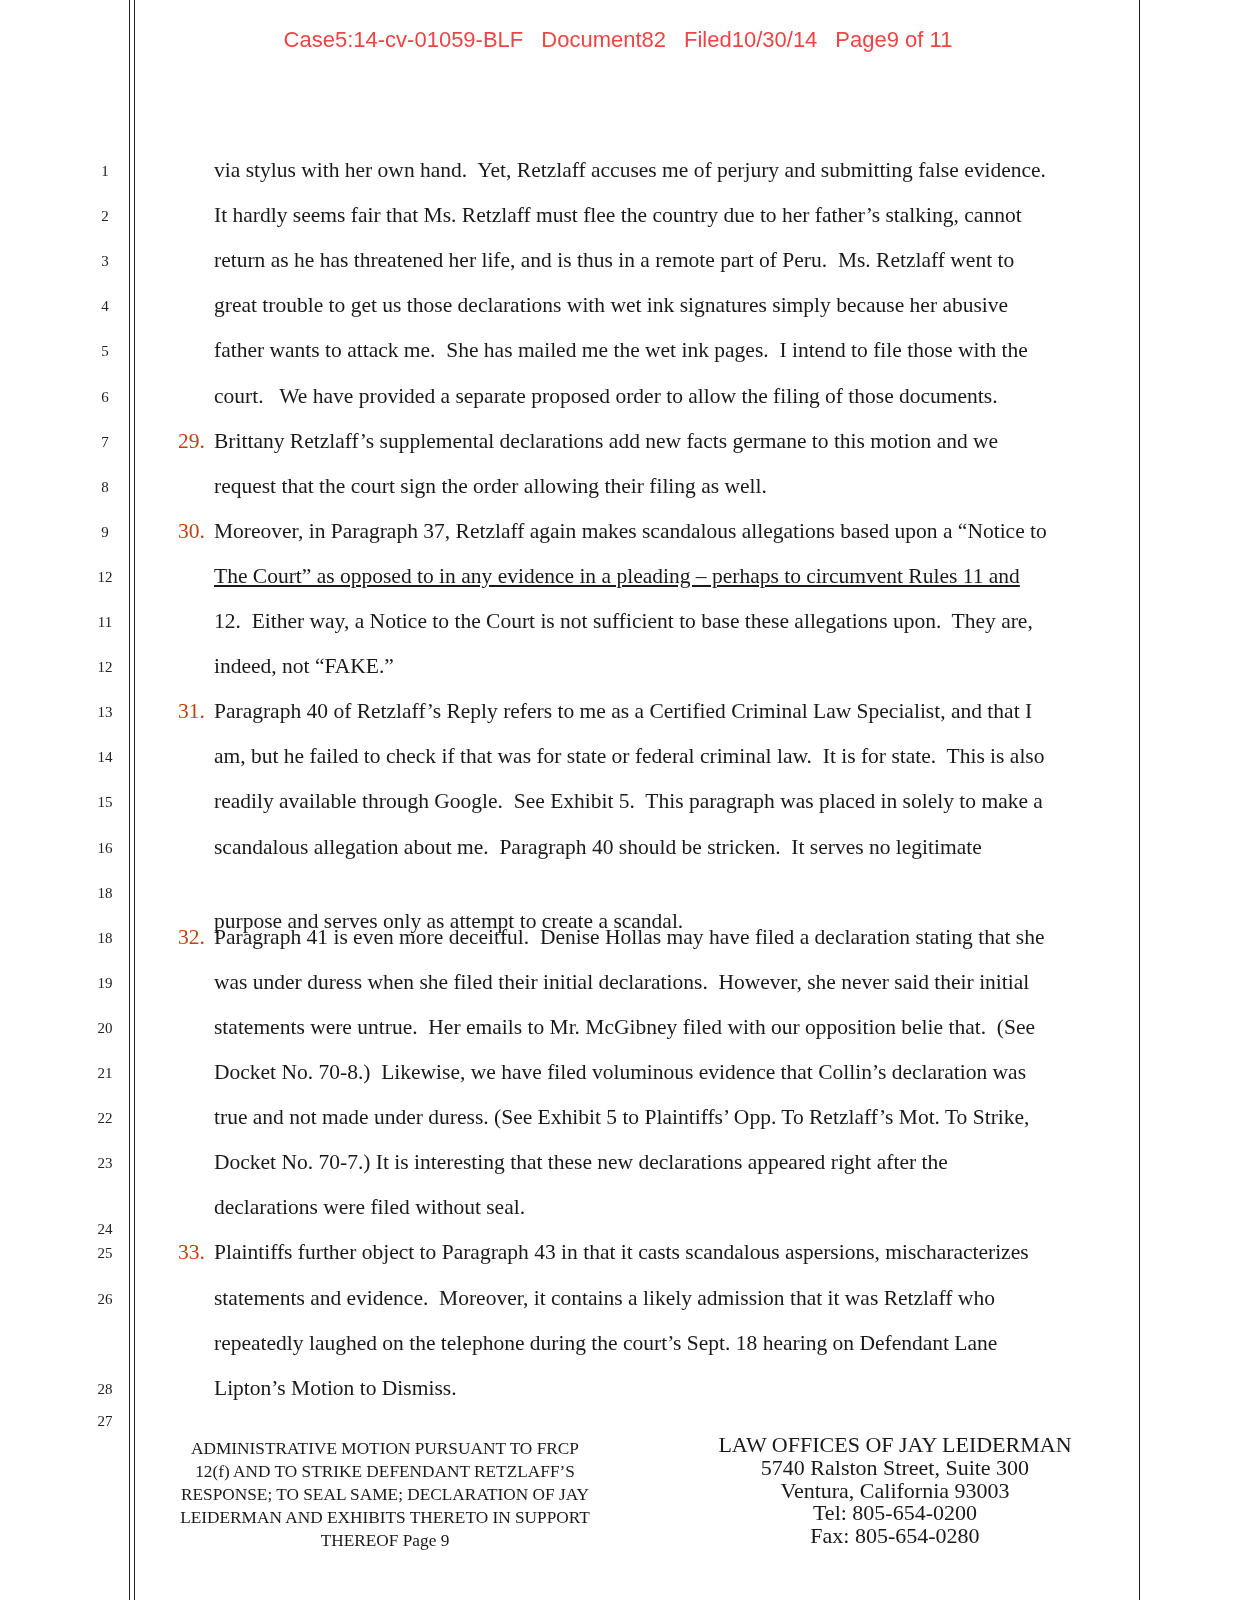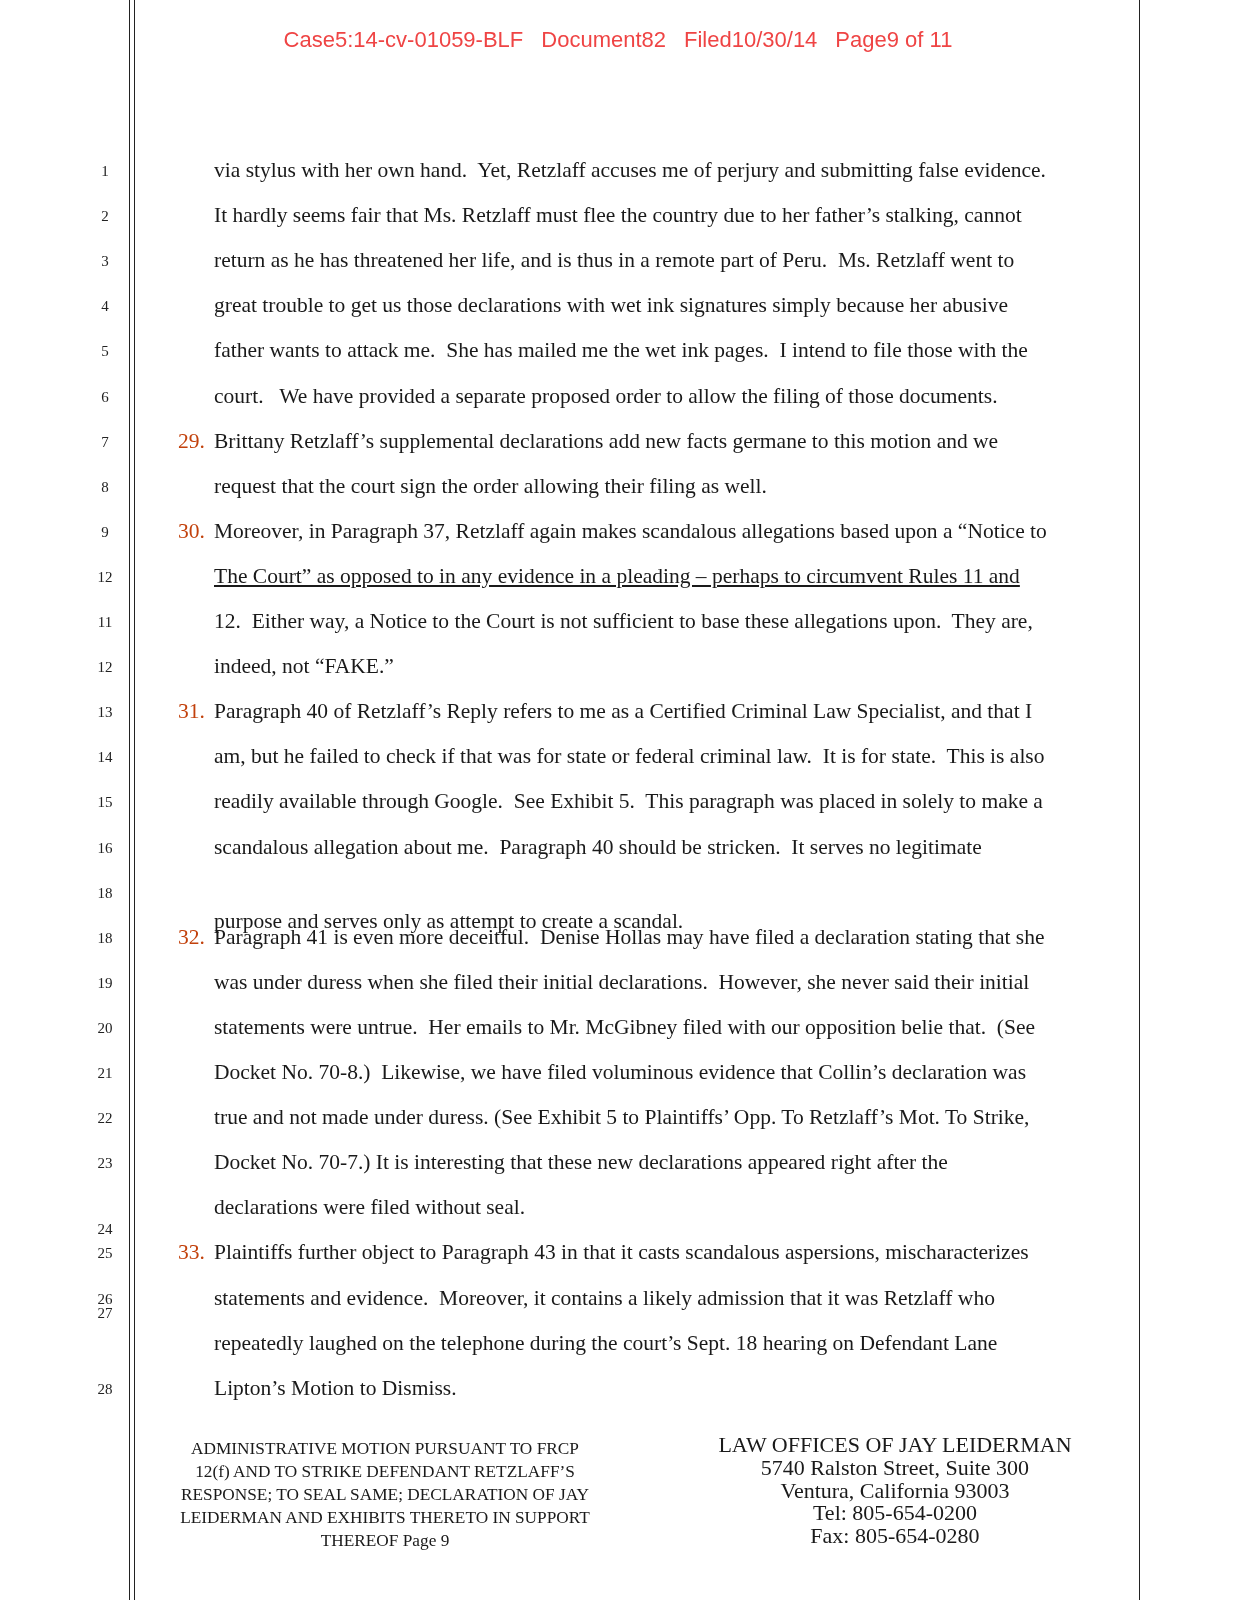--- a/index.html
+++ b/index.html
@@ -131,21 +131,21 @@
     <div class="line-number" style="top: 884.6px;">18</div>
     <div class="line-number" style="top: 929.7px;">18</div>
     <div class="line-number" style="top: 974.8px;">19</div>
     <div class="line-number" style="top: 1019.9px;">20</div>
     <div class="line-number" style="top: 1065px;">21</div>
     <div class="line-number" style="top: 1110.1px;">22</div>
     <div class="line-number" style="top: 1155.2px;">23</div>
     <div class="line-number" style="top: 1200.3px; margin-top: 21px;">24</div>
     <div class="line-number" style="top: 1245.4px;">25</div>
     <div class="line-number" style="top: 1290.5px;">26</div>
-    <div class="line-number" style="top: 1305px;">27</div>
+    <div class="line-number" style="top: 1413px;">27</div>
     <div class="line-number" style="top: 1380.7px;">28</div>
   </div>
 
 <div class="body-text" id="body-text">
     <div class="text-line" style="top: 158px;">via stylus with her own hand.  Yet, Retzlaff accuses me of perjury and submitting false evidence.</div>
     <div class="text-line" style="top: 203.1px;">It hardly seems fair that Ms. Retzlaff must flee the country due to her father’s stalking, cannot</div>
     <div class="text-line" style="top: 248.2px;">return as he has threatened her life, and is thus in a remote part of Peru.  Ms. Retzlaff went to</div>
     <div class="text-line" style="top: 293.3px;">great trouble to get us those declarations with wet ink signatures simply because her abusive</div>
     <div class="text-line" style="top: 338.4px;">father wants to attack me.  She has mailed me the wet ink pages.  I intend to file those with the</div>
     <div class="text-line" style="top: 383.5px;">court.   We have provided a separate proposed order to allow the filing of those documents.</div>

